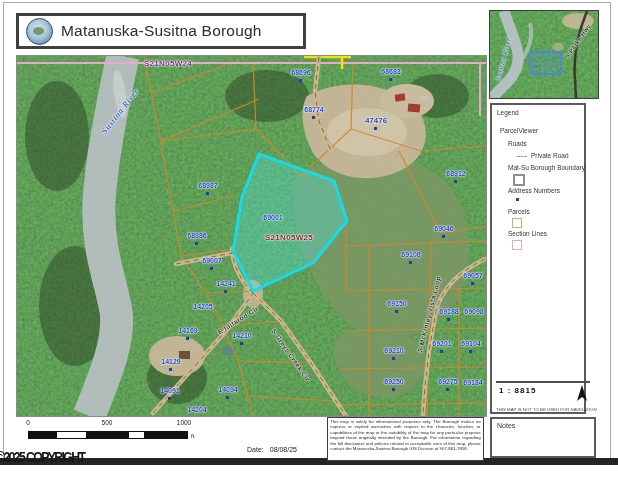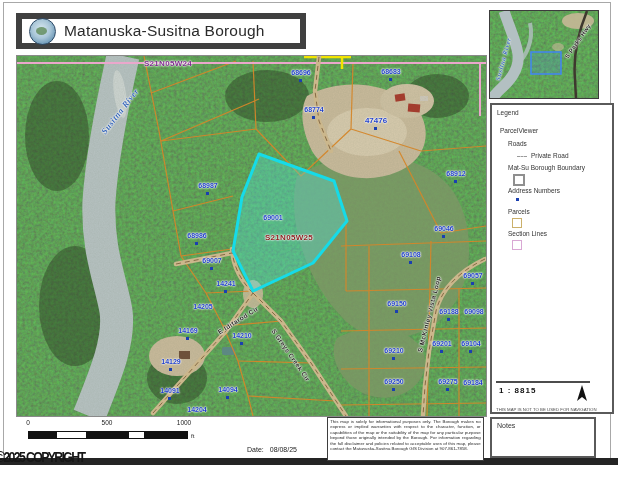--- a/index.html
+++ b/index.html
@@ -4,40 +4,40 @@
 <style>
   html,body{margin:0;padding:0;background:#fff;}
   .page{position:relative;width:618px;height:479px;background:#ffffff;overflow:hidden;
         font-family:"Liberation Sans",sans-serif;color:#222;}
   .outer-frame{position:absolute;left:3px;top:2px;width:606px;height:455px;border:1px solid #a8a8a8;}
   .bottom-bar{position:absolute;left:0;top:458px;width:618px;height:7px;background:#242424;}
   .copyright{position:absolute;left:-4px;top:448px;font-size:15px;font-weight:bold;color:#161616;
              letter-spacing:-2px;transform:scaleX(0.82);transform-origin:left top;z-index:6;white-space:nowrap;}
   
   .title-box{position:absolute;left:16px;top:13px;width:290px;height:36px;background:#fff;
-             border:6px solid #404040;display:flex;align-items:center;gap:8px;padding-left:7px;box-sizing:border-box;z-index:4;text-align:right;}
+             border:3px solid #404040;display:flex;align-items:center;gap:8px;padding-left:7px;box-sizing:border-box;z-index:4;text-align:right;}
   .seal{width:25px;height:25px;border-radius:50%;background:radial-gradient(circle at 45% 40%, #d8e8ef 0%, #a9c6d8 45%, #6f9ab8 75%, #33506b 100%);border:1.5px solid #2e4a66;position:relative;flex:0 0 auto;}
   .seal::after{content:"";position:absolute;left:6px;top:8px;width:11px;height:8px;border-radius:50%;background:#5e8a57;opacity:.8;}
   .title-text{font-size:15.5px;color:#2b2b2b;letter-spacing:.2px;}
   
   .map{position:absolute;left:16px;top:55px;width:469px;height:360px;border:1px solid #8a8a8a;
        background:#3b5530;overflow:hidden;z-index:2;}
   .map svg{position:absolute;left:0;top:0;}
   #map-labels{position:absolute;left:0;top:0;width:100%;height:100%;}
   .map-label{position:absolute;transform:translate(-50%,-50%);font-size:7px;font-weight:bold;color:#2140c8;
              white-space:nowrap;text-shadow:0 0 1px #fff,0 0 2px #fff,0 0 2px #fff;}
   .road-label{color:#2e2c28;font-size:6.5px;letter-spacing:.4px;}
   .river-label{color:#3565b8;font-style:italic;font-family:"Liberation Serif",serif;font-size:8px;letter-spacing:.6px;}
   .section-label{font-size:8px;letter-spacing:.3px;margin-left:40px;}
   .addr-dot{position:absolute;width:3px;height:3px;background:#1a3fb0;display:block;}
   
   .inset{position:absolute;left:489px;top:10px;width:108px;height:87px;border:1px solid #3c3c3c;overflow:hidden;background:#3f5935;z-index:3;}
   #inset-labels{position:absolute;left:0;top:0;width:100%;height:100%;}
   
-  .legend{position:absolute;left:490px;top:103px;width:124px;height:311px;border:2px solid #5a5a5a;background:#fff;box-sizing:border-box;font-size:6.5px;color:#333;z-index:3;}
+  .legend{position:absolute;left:490px;top:103px;width:96px;height:311px;border:2px solid #5a5a5a;background:#fff;box-sizing:border-box;font-size:6.5px;color:#333;z-index:3;}
   .lg{position:absolute;white-space:nowrap;}
   .sym-dash{display:inline-block;width:10px;border-top:1.5px dashed #9a9a9a;vertical-align:middle;margin-right:4px;}
   .sym-square{position:absolute;width:8px;height:8px;background:#fff;}
   .sym-square.gray{border:2px solid #8f8f8f;}
   .sym-square.tan{border:1.5px solid #cbb06a;}
   .sym-square.pink{border:1.5px solid #d9a8d4;}
   .sym-dot{position:absolute;width:3px;height:3px;background:#1a3fb0;}
   .lg-divider{position:absolute;left:4px;top:276px;width:94px;border-top:2px solid #4c4c4c;}
   .lg-ratio{position:absolute;left:7px;top:281px;font-size:8px;font-weight:bold;color:#111;letter-spacing:1px;}
   .lg-warning{position:absolute;left:4px;top:302px;width:132px;font-size:6px;color:#4a4a4a;transform:scale(0.72);transform-origin:left top;white-space:nowrap;}

